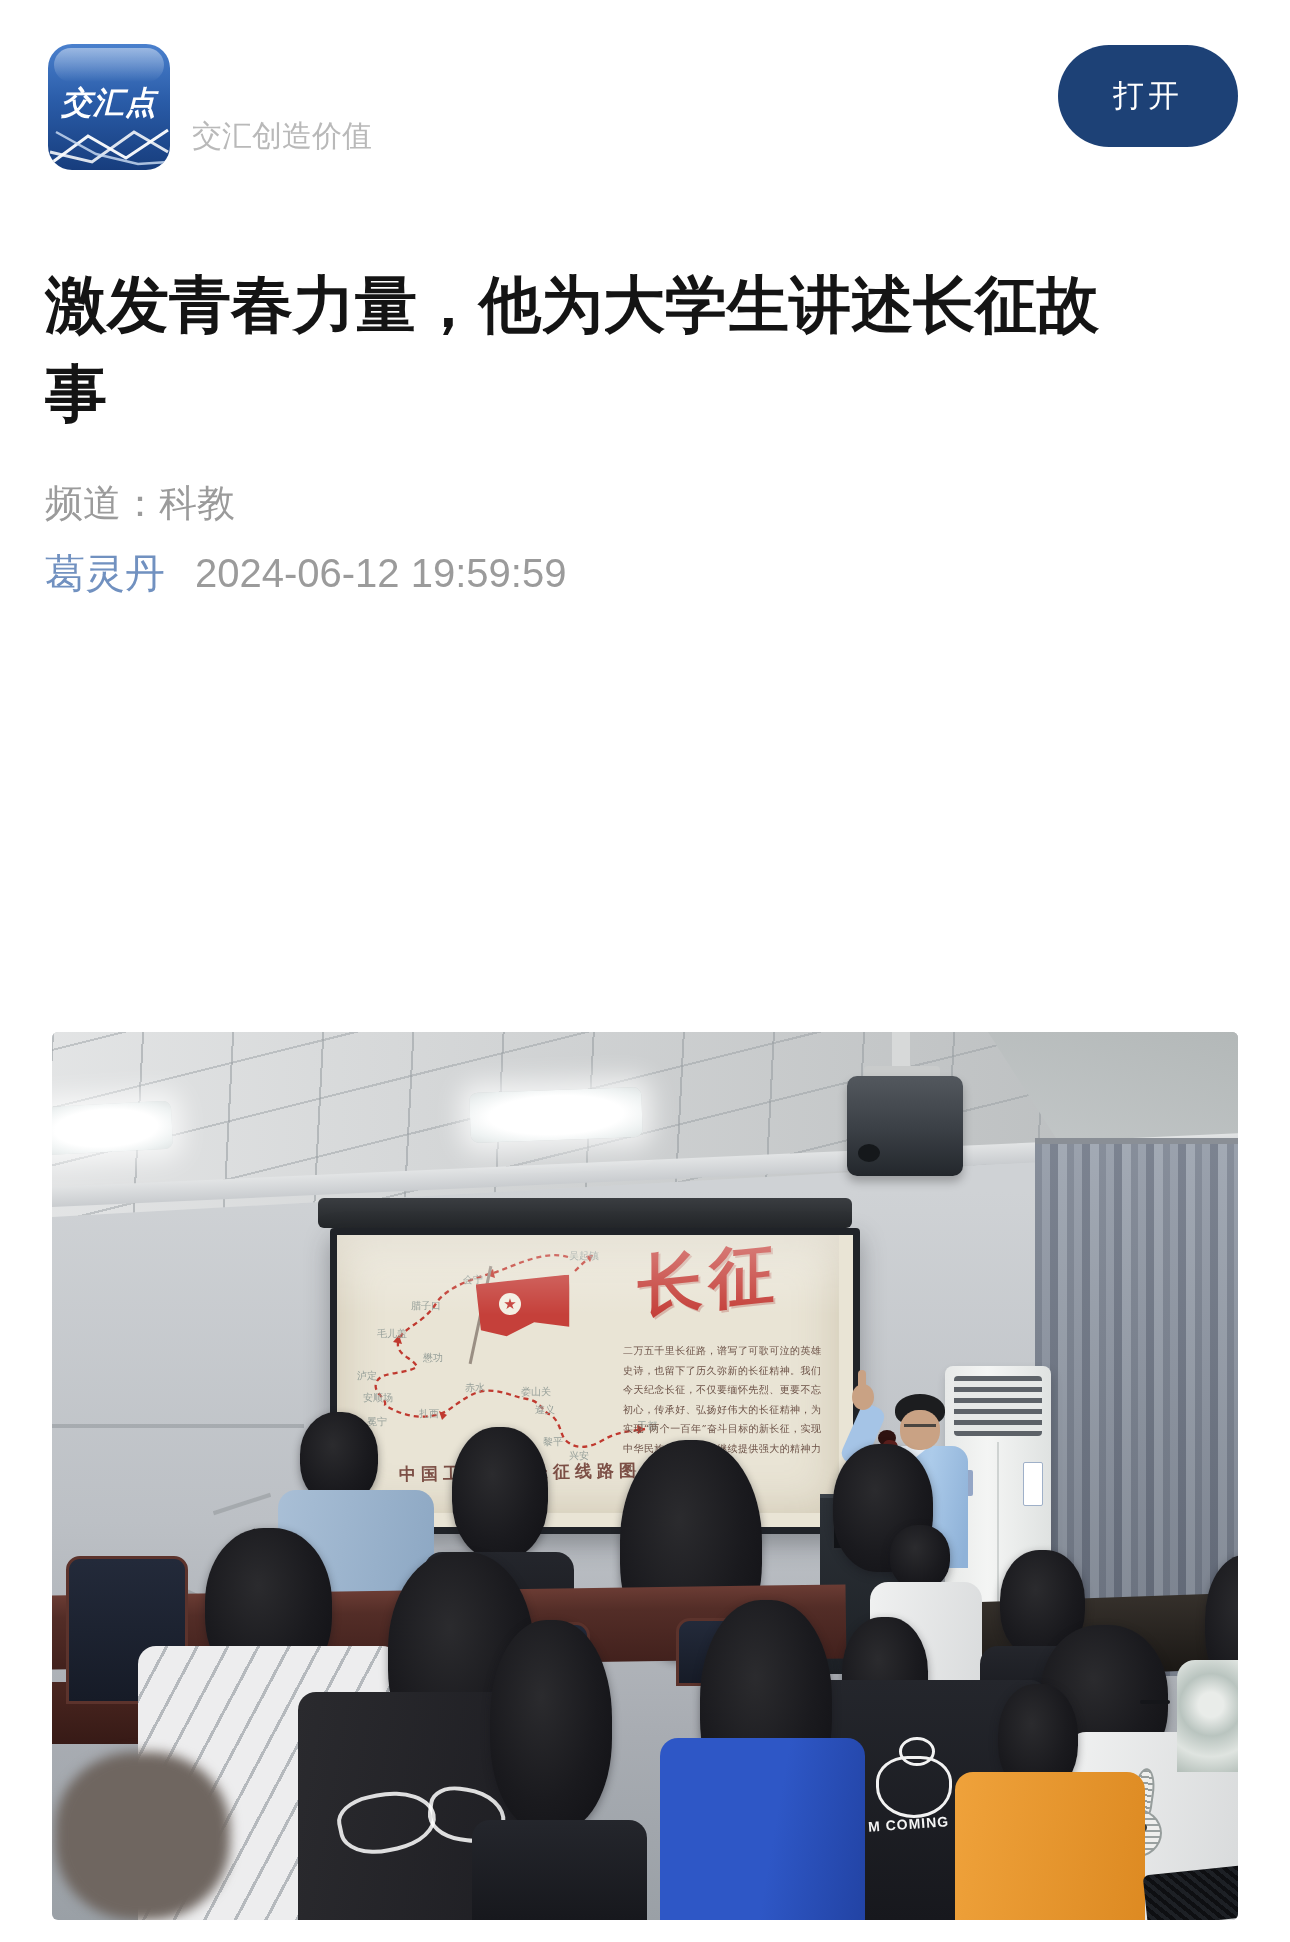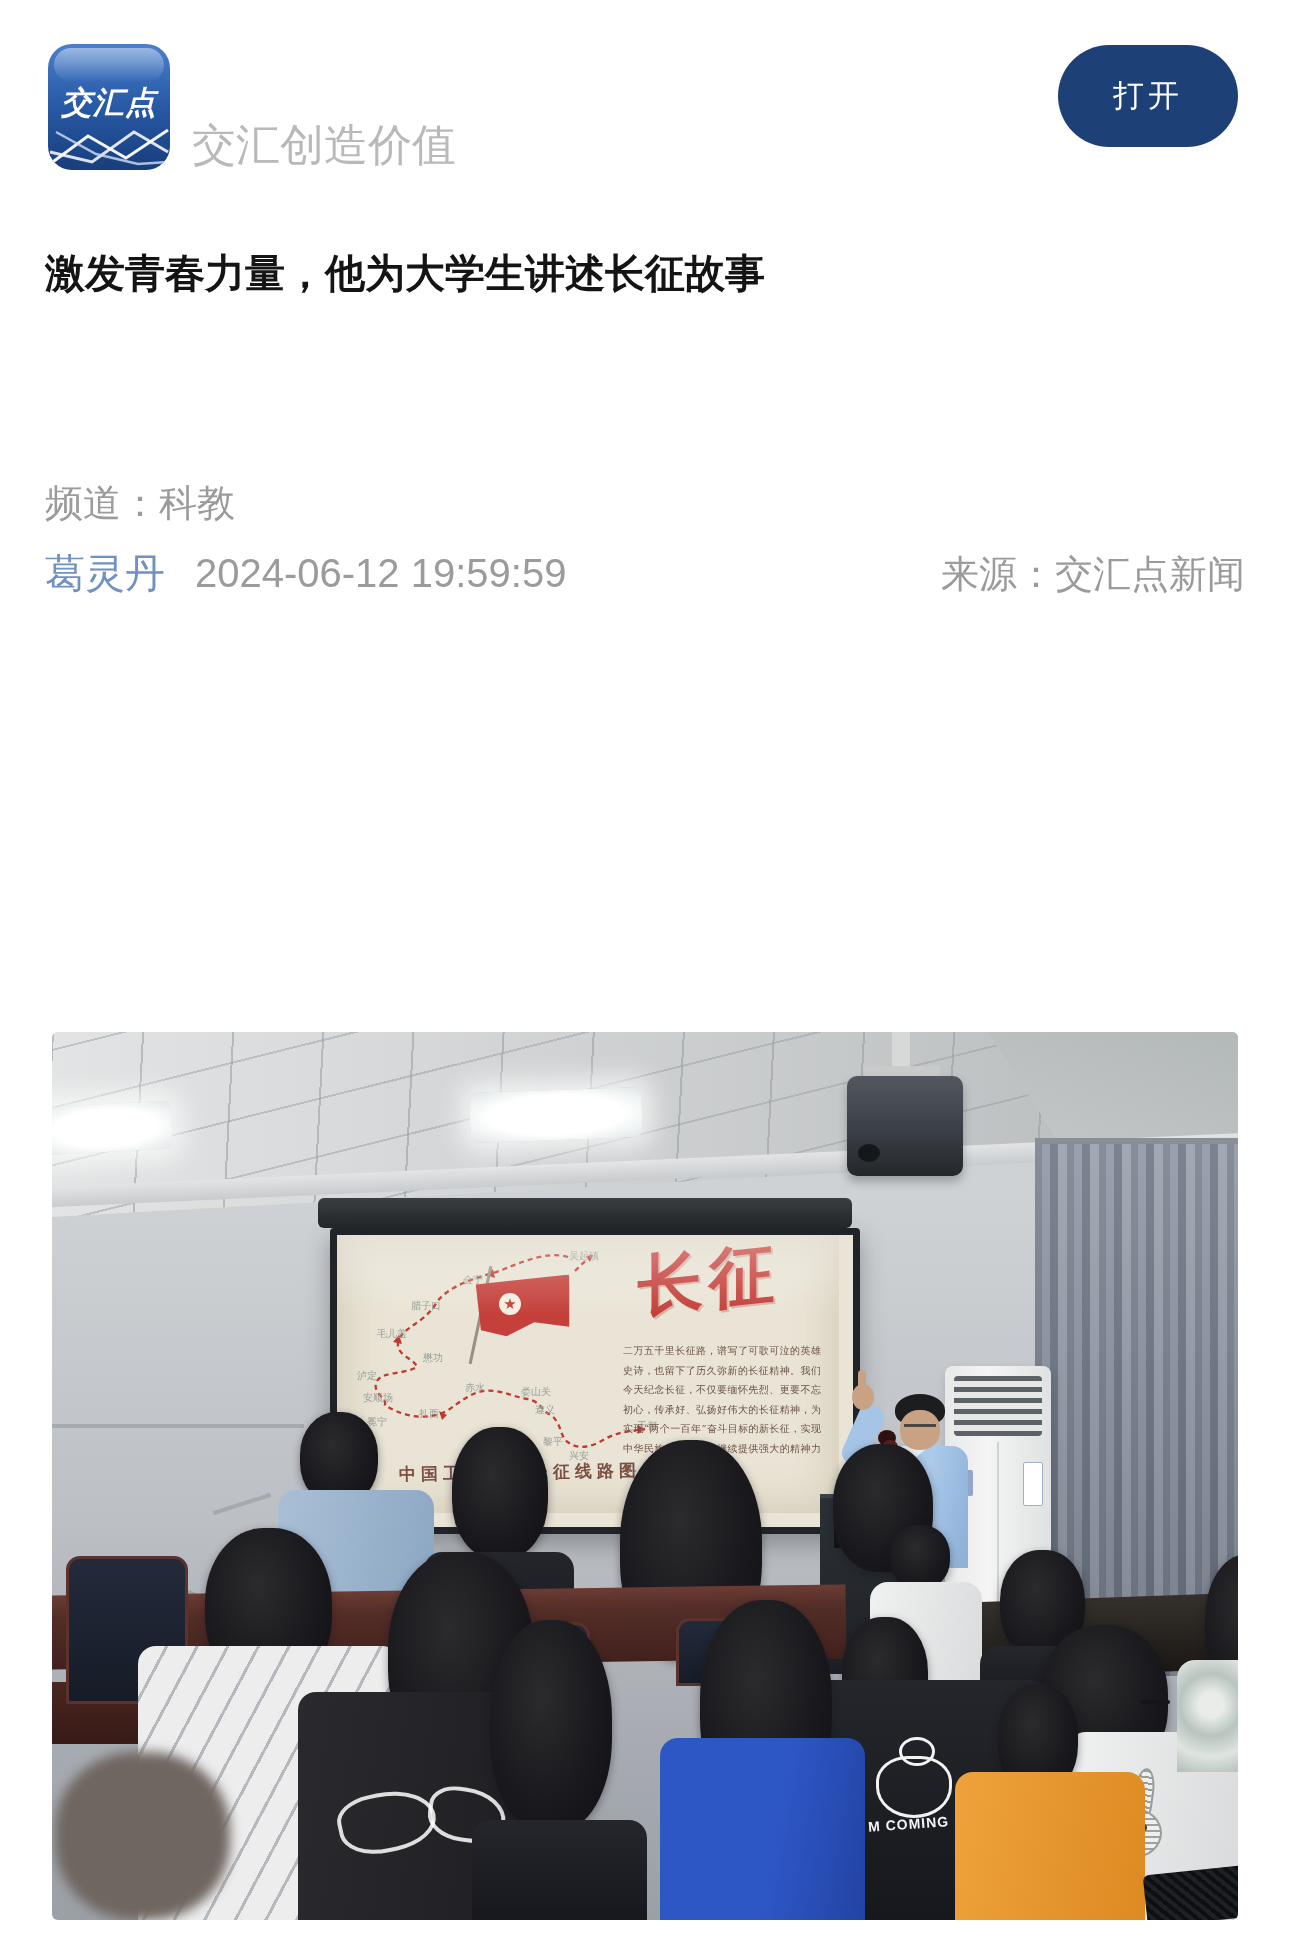--- a/index.html
+++ b/index.html
@@ -7,25 +7,25 @@
         font-family:"Liberation Sans",sans-serif;}
   
   .app-icon{position:absolute;left:48px;top:44px;width:122px;height:126px;border-radius:24px;
     background:linear-gradient(180deg,#4a80cd 0%,#2a5ca8 45%,#173d7d 100%);overflow:hidden;}
   .app-icon .gloss{position:absolute;left:6px;top:4px;right:6px;height:34px;border-radius:18px;
     background:linear-gradient(180deg,rgba(255,255,255,.45),rgba(255,255,255,0));}
   .app-icon .icon-text{position:absolute;left:0;right:0;top:38px;text-align:center;color:#fff;
     font-family:"DejaVu Serif",serif;font-style:italic;font-weight:bold;font-size:31px;letter-spacing:1px;}
   .app-icon svg{position:absolute;left:0;bottom:0;}
   .app-title{position:absolute;left:192px;top:54px;font-size:46px;font-weight:700;color:#1d1d1d;}
-  .app-slogan{position:absolute;left:192px;top:116px;font-size:44px;color:#b9b9b9;}
+  .app-slogan{position:absolute;left:192px;top:116px;font-size:30px;color:#b9b9b9;}
   .open-btn{position:absolute;right:52px;top:45px;height:102px;line-height:102px;padding:0 55px;
     border-radius:60px;background:#1d4176;color:#fff;font-size:31px;letter-spacing:4px;border:none;}
   
-  .article-title{position:absolute;left:45px;top:218px;width:1100px;font-size:40px;line-height:1.44;
+  .article-title{position:absolute;left:45px;top:218px;width:1100px;font-size:62px;line-height:1.44;
     font-weight:700;color:#141414;}
   .channel{position:absolute;left:45px;top:478px;font-size:38px;color:#9b9b9b;}
   .meta-row{position:absolute;left:45px;top:546px;width:1200px;display:flex;align-items:baseline;font-size:40px;}
   .author{color:#7191c0;}
   .pub-date{color:#9b9b9b;margin-left:30px;}
   .spacer{flex:1;}
   .source{color:#9b9b9b;font-size:38px;}
   .body-para{position:absolute;left:45px;top:656px;width:1200px;font-size:47px;line-height:1.93;
     color:#232323;text-indent:2em;text-align:justify;}
   
@@ -155,21 +155,20 @@
   </div>
   <div class="app-slogan">交汇创造价值</div>
   <button class="open-btn">打开</button>
 
   <h1 class="article-title">激发青春力量，他为大学生讲述长征故事</h1>
   <div class="channel">频道：科教</div>
   <div class="meta-row">
     <span class="author">葛灵丹</span>
     <span class="pub-date">2024-06-12 19:59:59</span>
     <span class="spacer"></span>
-    <span class="source">来源：交汇点新闻</span>
   </div>
 
   <div class="photo">
     <div class="ceiling"></div>
     <div class="ceiling-dark"></div>
     <div class="wall-strip"></div>
     <div class="light l1"></div>
     <div class="light l2"></div>
     <div class="proj-pole"></div>
     <div class="proj-arm"></div>

